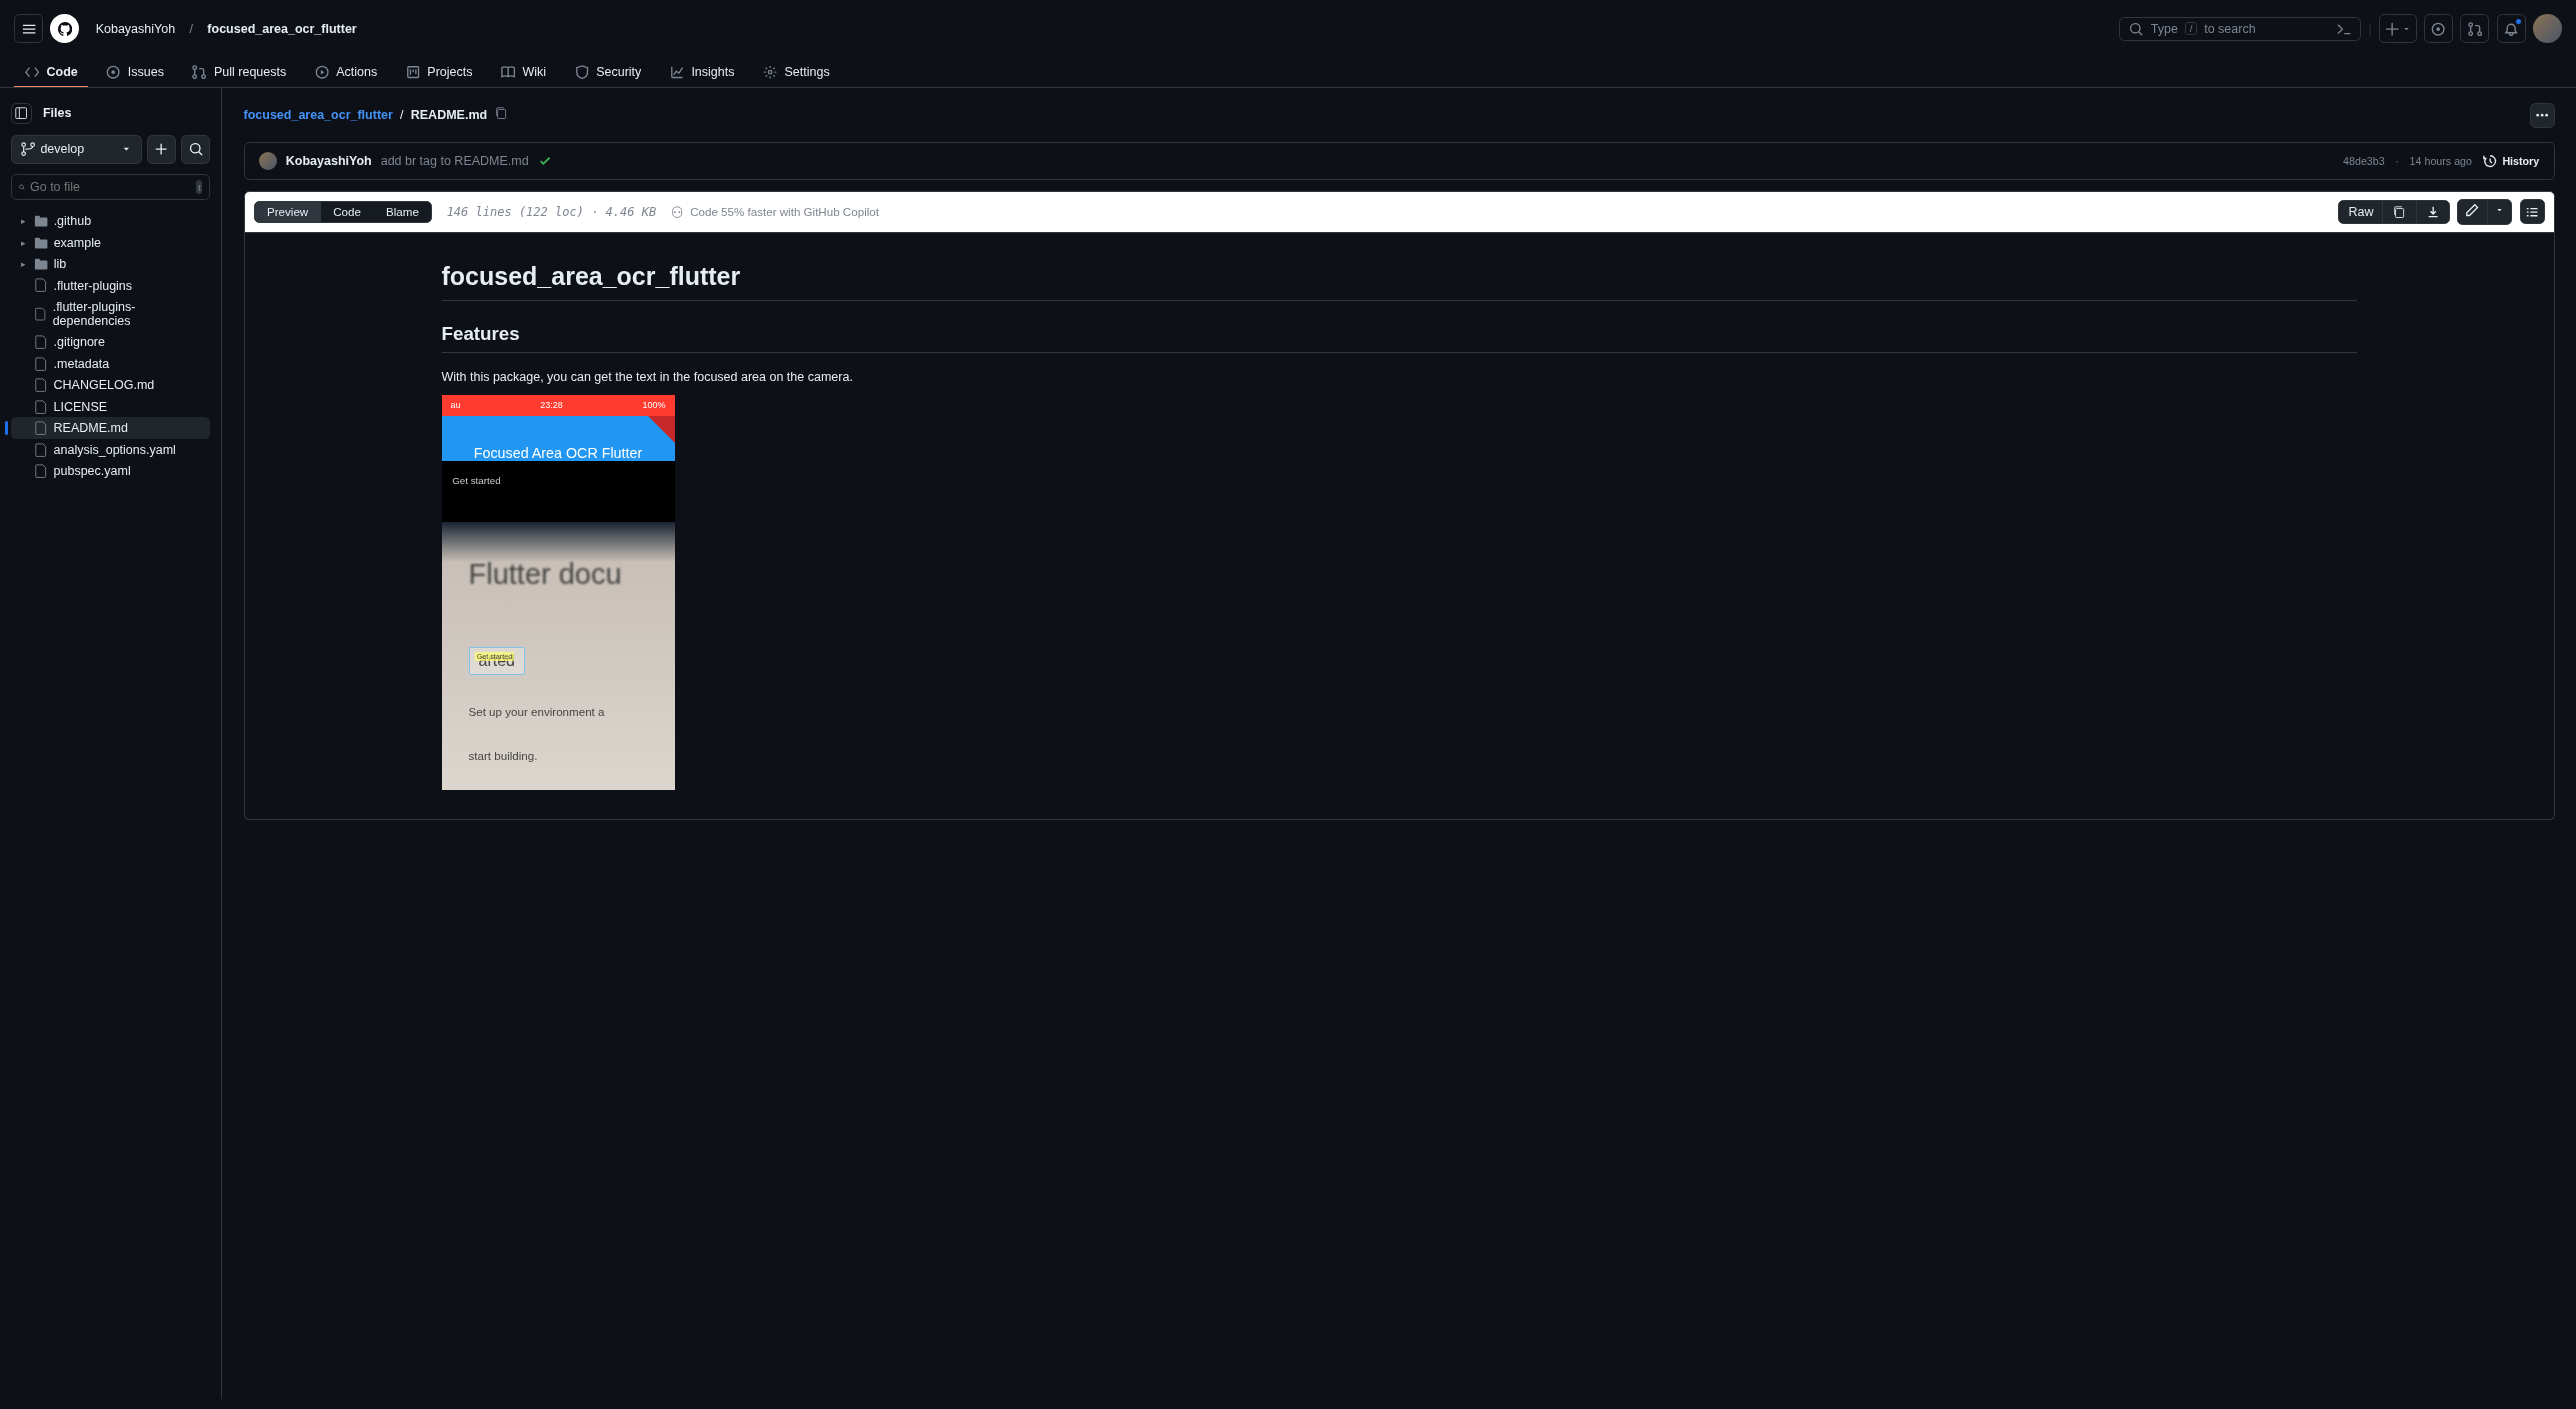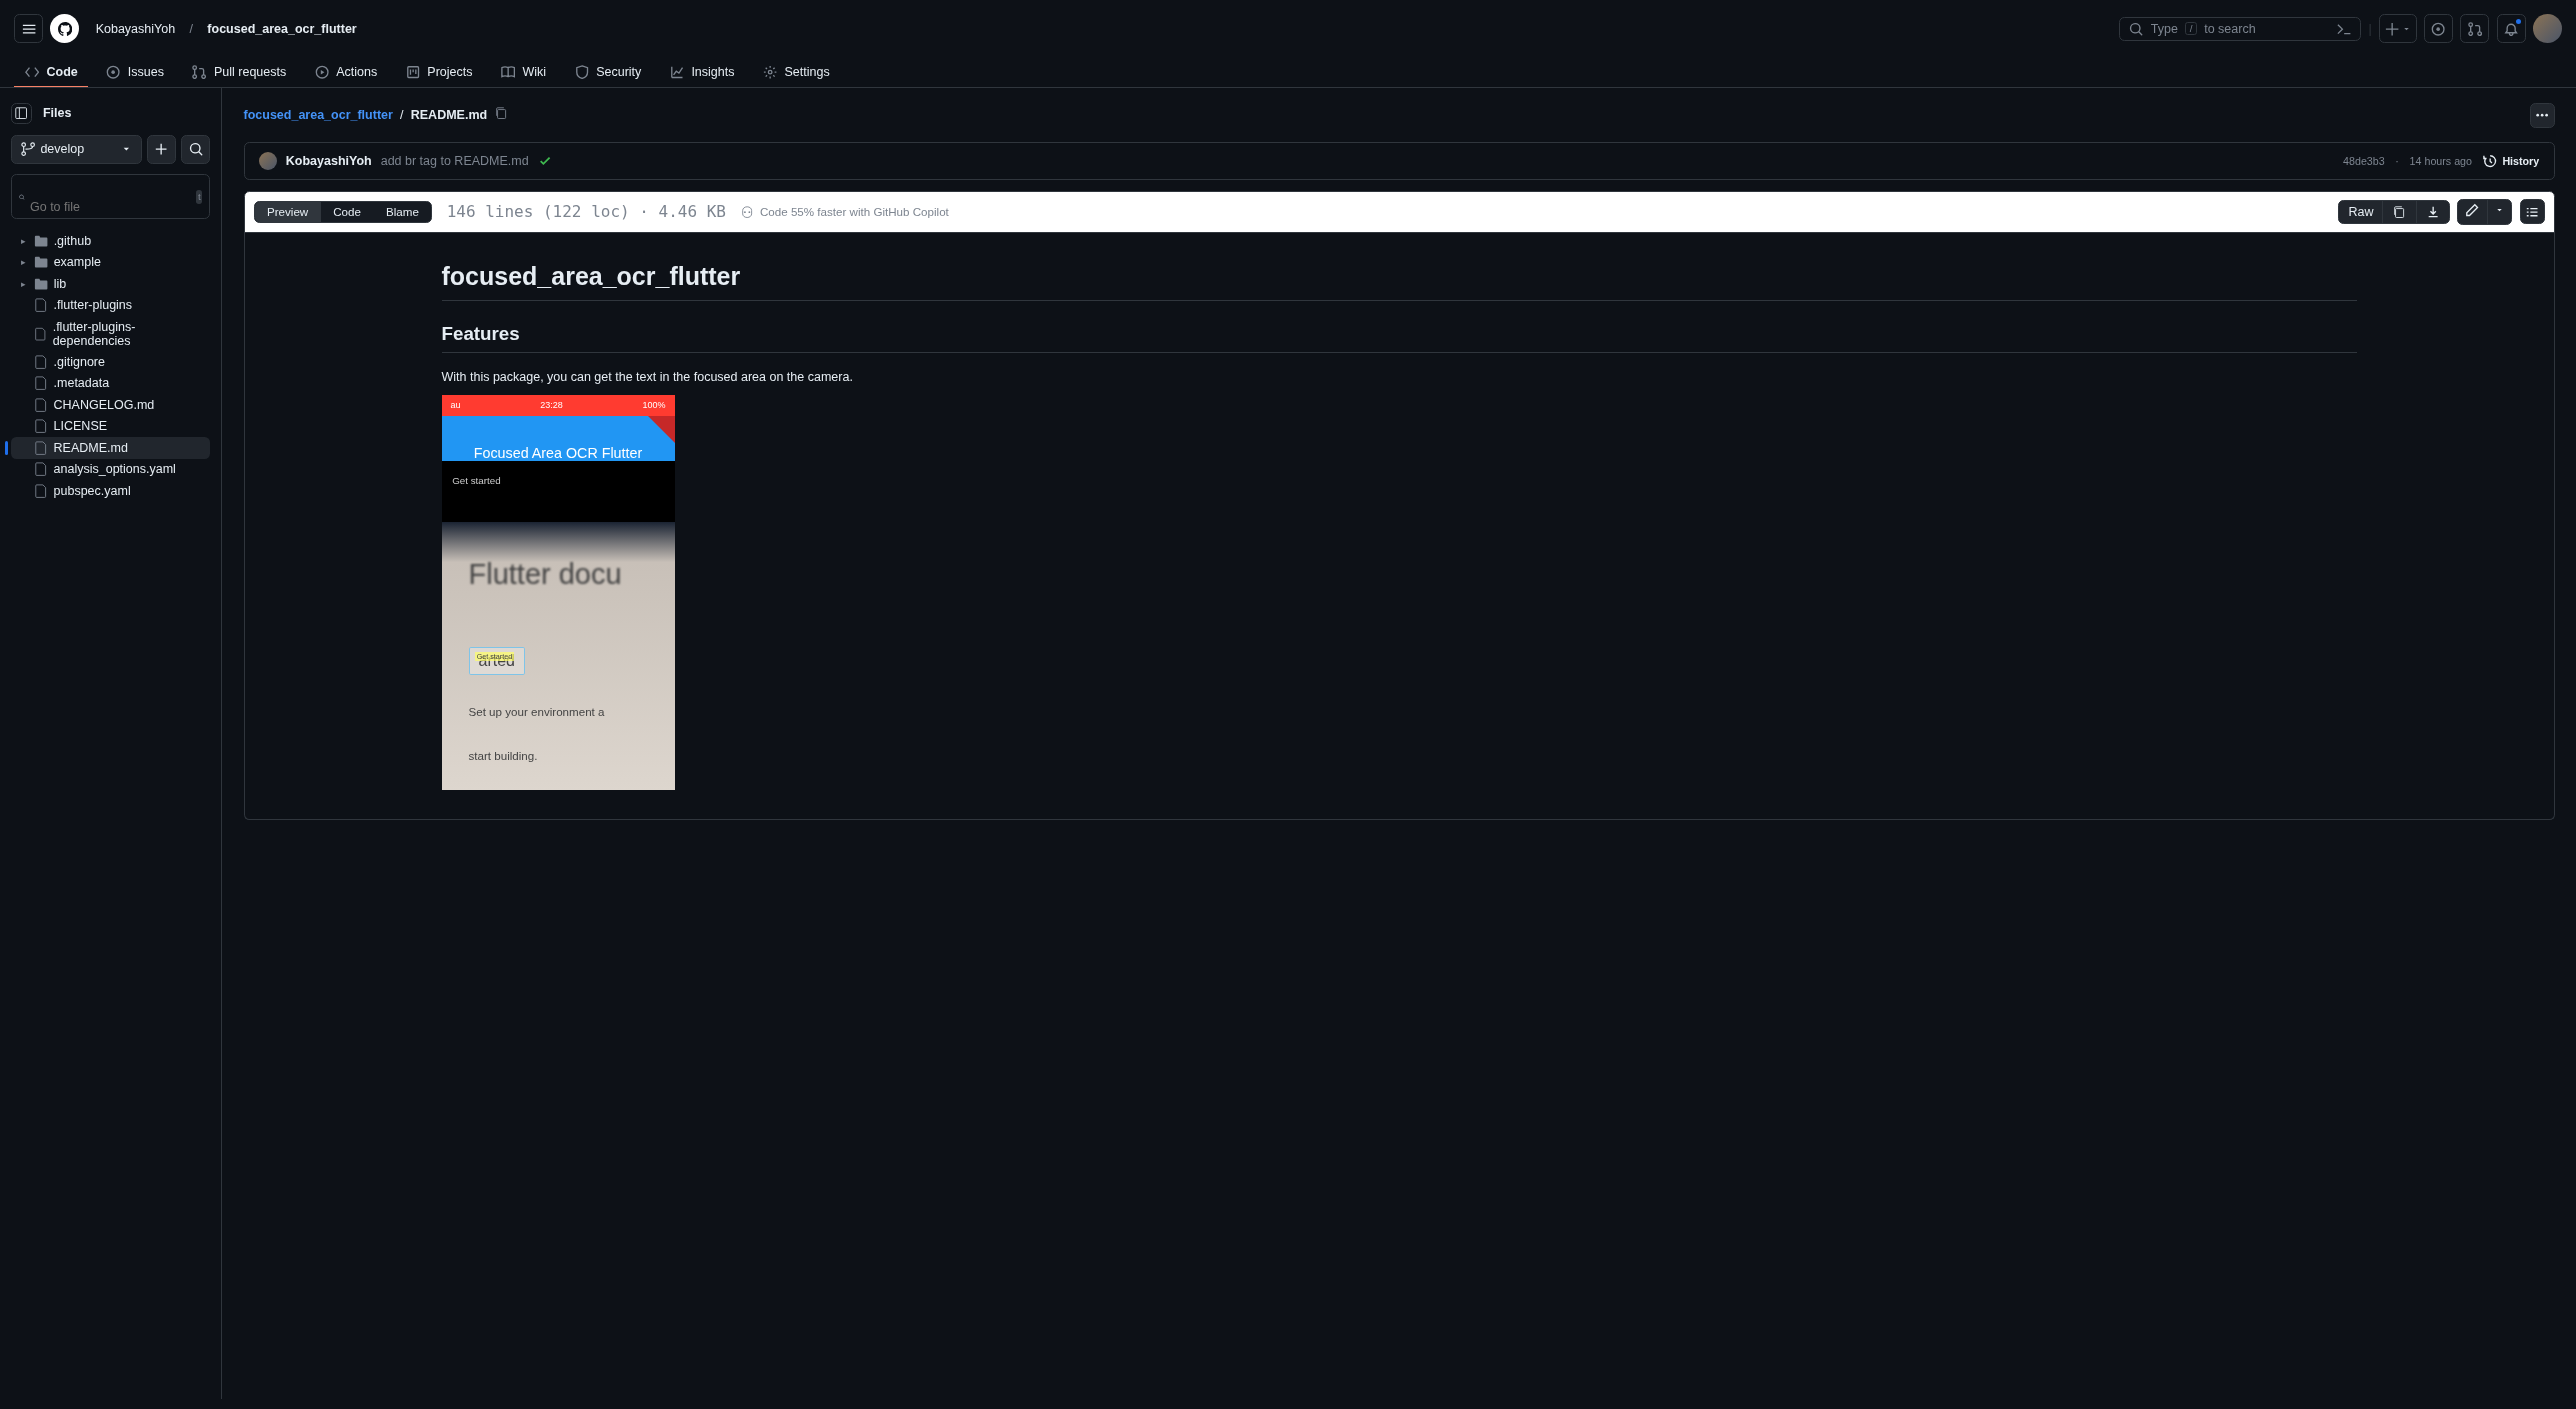--- a/index.html
+++ b/index.html
@@ -136,21 +136,21 @@
 .file-filter {
   display: flex; align-items: center; gap: 5.4px;
   background: #0d1117;
   border: 0.9px solid #30363d;
   border-radius: 5.4px;
   padding: 4.5px 7.2px;
   color: #7d8590;
 }
 .file-filter input {
   background: transparent; border: none; outline: none;
-  color: #e6edf3; flex: 1; font-size: 12.5px; margin-top: 20px;
+  color: #e6edf3; flex: 1; font-size: 12.5px;
 }
 .file-filter .t-key {
   background: #30363d;
   border-radius: 2.7px;
   width: 14.3px; height: 14.3px;
   display: flex; align-items: center; justify-content: center;
   font-size: 9.8px;
 }
 .tree { list-style: none; }
 .tree-item {
@@ -219,21 +219,21 @@
   border: 0.9px solid #30363d;
   border-radius: 5.4px;
   overflow: hidden;
 }
 .view-tab {
   padding: 3.6px 12.5px;
   cursor: pointer;
   font-size: 11.6px;
 }
 .view-tab.active { background: #30363d; font-weight: 500; }
-.file-meta { color: #7d8590; font-size: 16px; font-family: ui-monospace, monospace; }
+.file-meta { color: #7d8590; font-size: 12px; font-family: ui-monospace, monospace; font-style: italic; }
 .copilot-hint { display: flex; align-items: center; gap: 5.4px; color: #7d8590; font-size: 11.6px; }
 .toolbar-right { margin-left: auto; display: flex; align-items: center; gap: 7.2px; }
 .raw-group {
   display: flex;
   border: 0.9px solid #30363d;
   border-radius: 5.4px;
   background: #21262d;
   overflow: hidden;
 }
 .raw-group > div {

